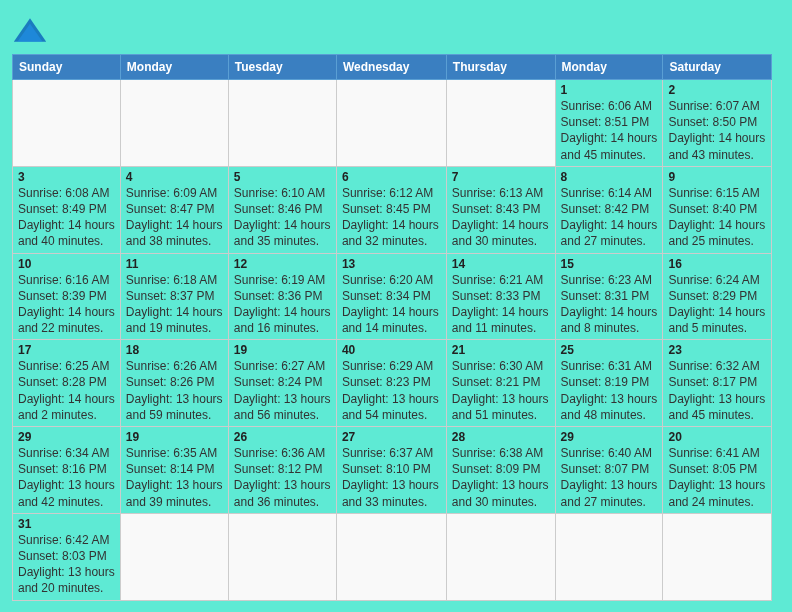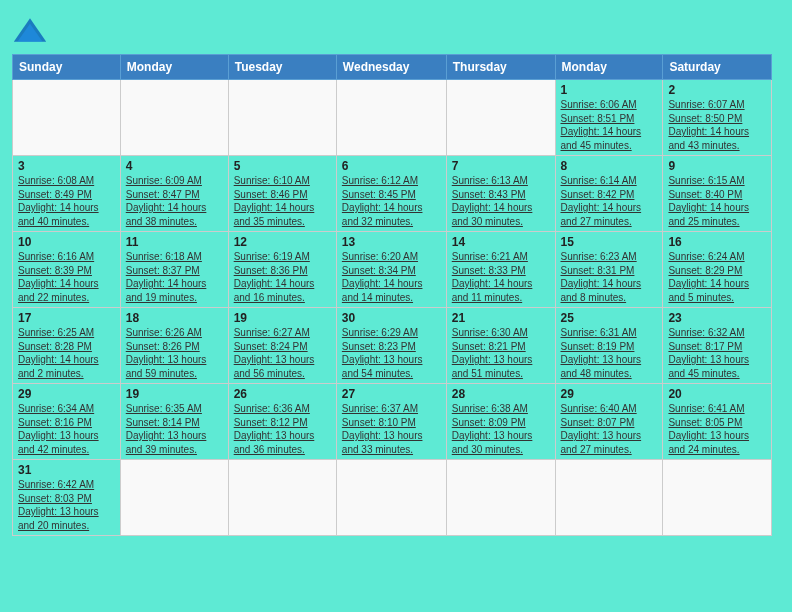--- a/index.html
+++ b/index.html
@@ -81,24 +81,23 @@
       background: #f9f9f9;
     }
     .day-number {
       font-size: 12px;
       font-weight: bold;
       color: #222;
       display: block;
       margin-bottom: 1px;
     }
     .day-info {
-      font-size: 10px;
+      font-size: 12px;
       color: #333;
       line-height: 1.35;
-      text-decoration: underline;
     }
     .last-row td {
       height: 55px;
       margin-top: 36px;
     }
   </style>
 </head>
 <body>
 
 <div class="page">
@@ -251,21 +250,21 @@
 Sunset: 8:26 PM
 Daylight: 13 hours and 59 minutes.</div>
           </td>
           <td>
             <span class="day-number">19</span>
             <div class="day-info">Sunrise: 6:27 AM
 Sunset: 8:24 PM
 Daylight: 13 hours and 56 minutes.</div>
           </td>
           <td>
-            <span class="day-number">30</span>
+            <span class="day-number">40</span>
             <div class="day-info">Sunrise: 6:29 AM
 Sunset: 8:23 PM
 Daylight: 13 hours and 54 minutes.</div>
           </td>
           <td>
             <span class="day-number">21</span>
             <div class="day-info">Sunrise: 6:30 AM
 Sunset: 8:21 PM
 Daylight: 13 hours and 51 minutes.</div>
           </td>

